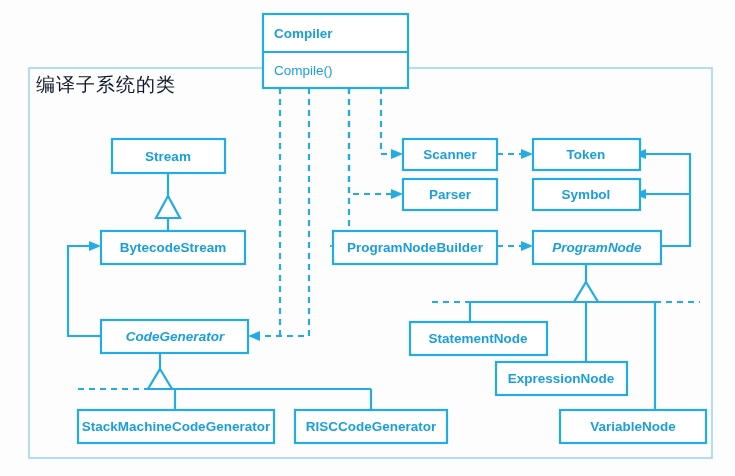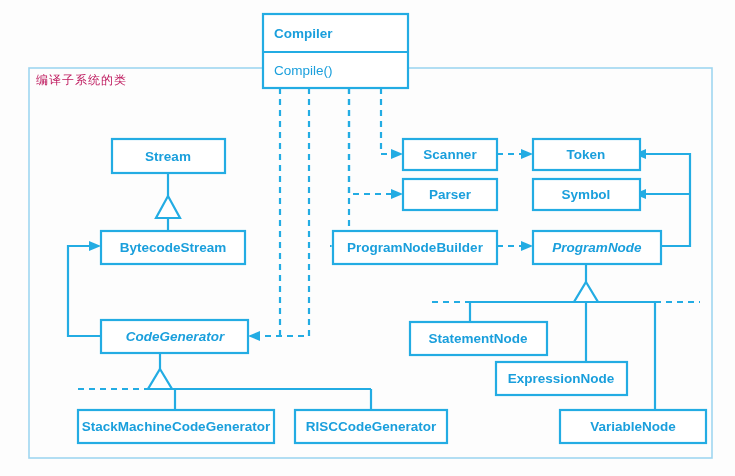--- a/index.html
+++ b/index.html
@@ -71,22 +71,22 @@
   .boundary {
     fill: none;
     stroke: #9fd6f0;
     stroke-width: 1.6;
   }
   .subsystem-caption {
     position: absolute;
     left: 36px;
     top: 72px;
     font-family: "DejaVu Sans", "Liberation Sans", sans-serif;
-    font-size: 12px;
-    color: #be185d;
+    font-size: 19px;
+    color: #0f172a;
     letter-spacing: 1px;
     white-space: nowrap;
   }
 </style>
 </head>
 <body>
 
 <div id="stage">
 
   <svg id="diagram-svg" viewBox="0 0 735 476">

